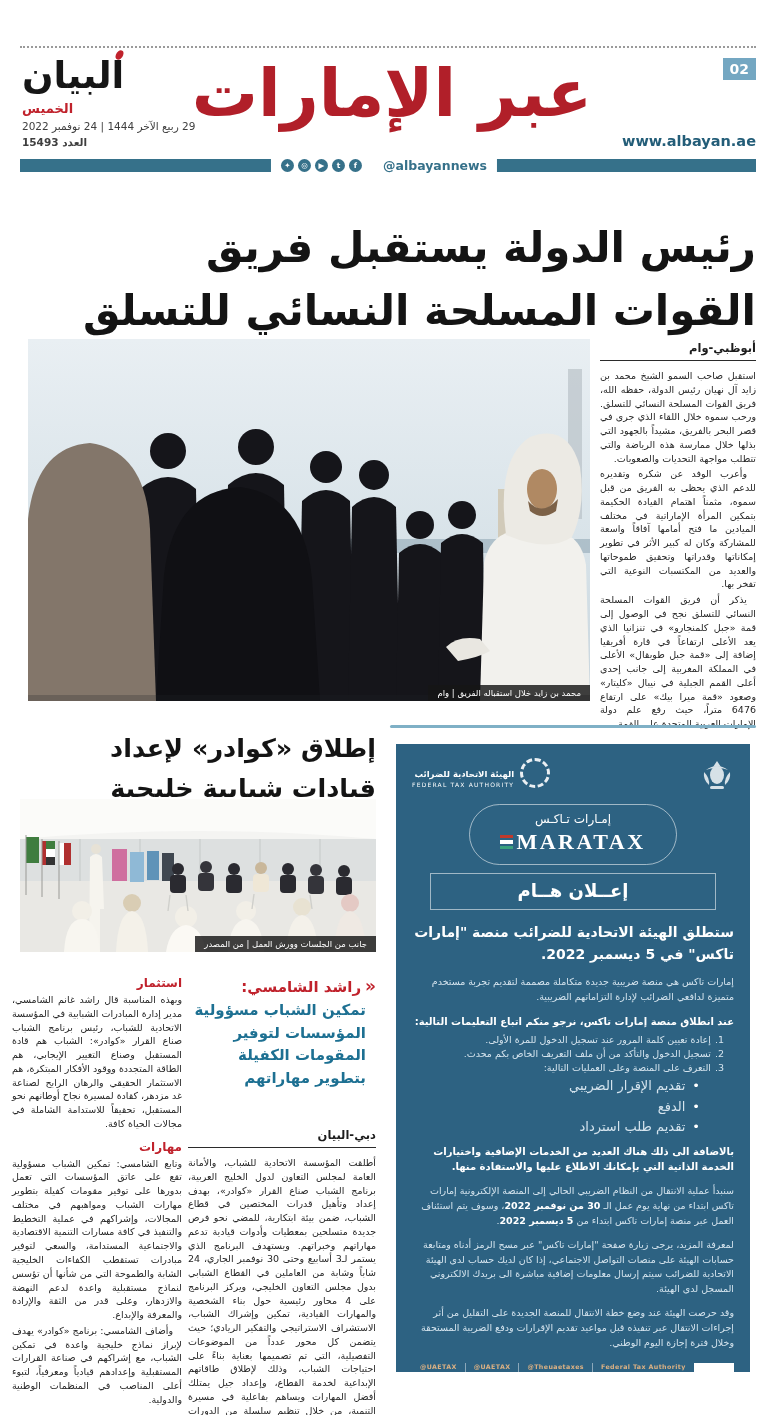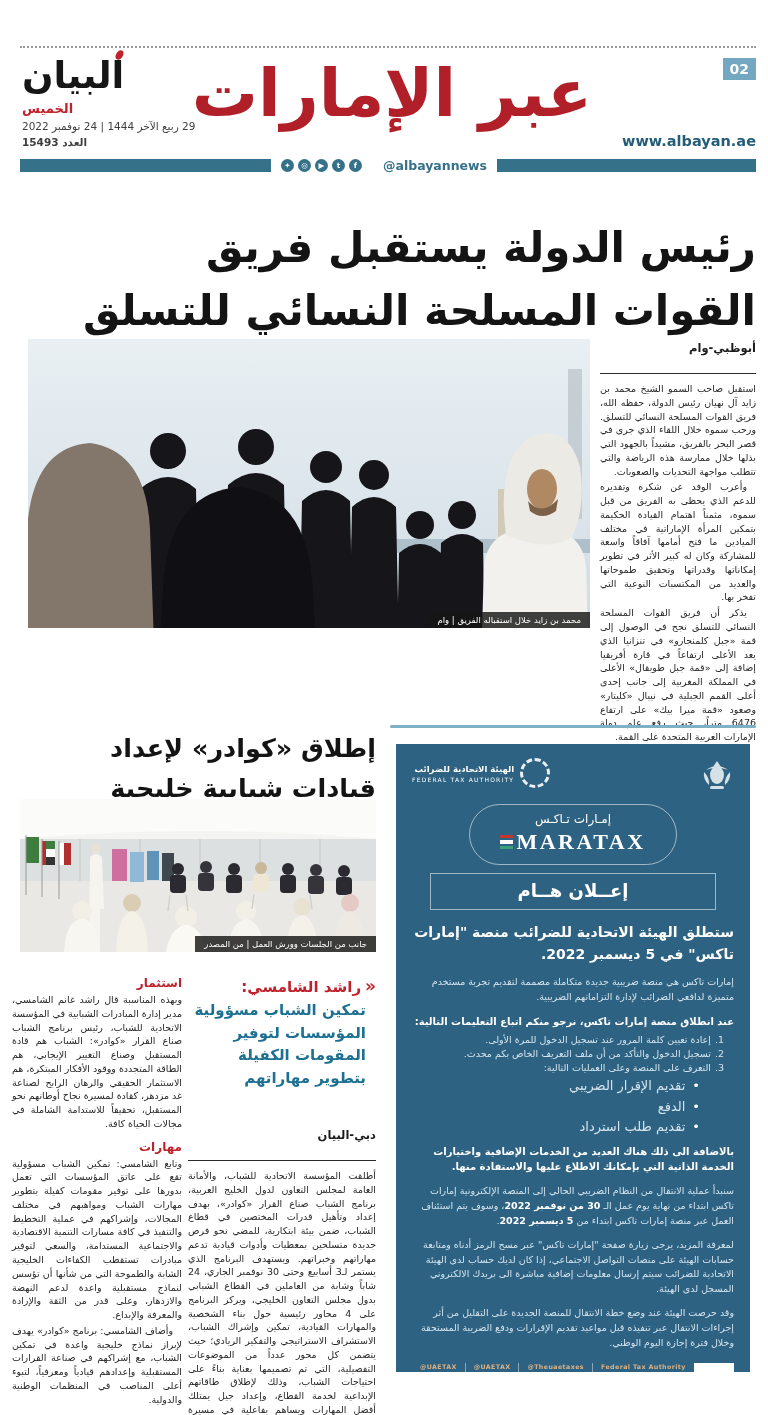--- a/index.html
+++ b/index.html
@@ -19,46 +19,46 @@
   .website{position:absolute;top:133px;right:12px;font-size:14.5px;font-weight:bold;color:#235d78;cursor:pointer;}
   .teal-bar{position:absolute;top:159px;left:20px;right:12px;height:13px;background:#36718a;}
   .social-strip{position:absolute;top:152px;left:50%;transform:translateX(-50%);background:#fff;
       padding:0 10px;height:26px;display:flex;align-items:center;gap:4px;}
   .s-ic{width:13px;height:13px;border-radius:50%;background:#36718a;color:#fff;font-size:7.5px;
       display:flex;align-items:center;justify-content:center;font-weight:bold;}
   .handle{color:#36718a;font-weight:bold;font-size:12.5px;margin-left:17px;}
   
   .lead-headline{position:absolute;top:188px;left:20px;right:12px;padding-left:55px;
       font-size:42px;line-height:1.5;font-weight:bold;color:#141414;direction:rtl;text-align:right;}
-  .lead-photo{position:absolute;top:339px;left:28px;width:562px;height:289px;overflow:hidden;background:#dfe7ec;}
+  .lead-photo{position:absolute;top:339px;left:28px;width:562px;height:362px;overflow:hidden;background:#dfe7ec;}
   .caption{position:absolute;bottom:0;right:0;background:rgba(22,22,22,.82);color:#fff;
       font-size:8.5px;padding:3px 9px;direction:rtl;}
   .lead-col{position:absolute;top:341px;left:600px;width:156px;}
   .byline{direction:rtl;text-align:right;font-size:11.5px;font-weight:bold;color:#1c1c1c;
-      border-bottom:1.5px solid #2b2b2b;padding-bottom:18px;margin-bottom:8px;}
+      border-bottom:1.5px solid #2b2b2b;padding-bottom:5px;margin-bottom:8px;}
   .body-p{direction:rtl;font-size:9.5px;line-height:1.45;color:#262626;text-align:justify;margin:0 0 2px;}
   .body-p.ind{text-indent:9px;}
   
   .kaw-headline{position:absolute;top:708px;left:20px;width:356px;font-size:25.5px;line-height:1.55;
       font-weight:bold;color:#141414;direction:rtl;text-align:right;}
   .kaw-photo{position:absolute;top:799px;left:20px;width:356px;height:153px;overflow:hidden;background:#e8e8e6;}
   .pull-quote{position:absolute;top:976px;left:188px;width:188px;direction:rtl;text-align:right;}
   .pq-mark{color:#c0222c;font-size:17px;font-weight:bold;margin-left:4px;}
   .pq-name{color:#c0222c;font-size:15px;font-weight:bold;}
   .pq-text{color:#1d7092;font-size:15px;font-weight:bold;line-height:1.5;margin:3px 10px 0 0;}
   .mid-col{position:absolute;top:1128px;left:188px;width:188px;}
   .left-col{position:absolute;top:976px;left:12px;width:170px;}
   .sub-head{direction:rtl;text-align:right;color:#c0222c;font-size:12px;font-weight:bold;margin:9px 0 3px;}
   .sub-head.first{margin-top:0;}
   
   .ad-top-line{position:absolute;top:725px;left:390px;right:12px;height:3px;background:#7fb0c6;border-radius:3px;}
   .ad{position:absolute;top:744px;left:396px;width:354px;height:628px;background:#2d6282;color:#fff;
       overflow:hidden;padding:14px 16px;box-sizing:border-box;direction:rtl;}
   .ad-header{display:flex;direction:ltr;justify-content:space-between;align-items:flex-start;height:42px;}
-  .fta-logo{display:flex;direction:ltr;align-items:center;gap:6px;}
+  .fta-logo{display:flex;direction:ltr;align-items:flex-end;gap:6px;}
   .fta-text{text-align:right;}
   .fta-ar{font-size:8.5px;font-weight:bold;letter-spacing:1px;}
   .fta-en{font-size:6px;letter-spacing:1.2px;margin-top:2px;}
   .swirl{width:30px;height:30px;border-radius:50%;border:3px dashed rgba(255,255,255,.9);box-sizing:border-box;}
   .emblem{width:34px;height:34px;opacity:.9;}
   .brand-wrap{text-align:center;margin-top:4px;direction:ltr;}
   .brand-pill{display:inline-block;border:1px solid rgba(255,255,255,.55);border-radius:34px;padding:7px 30px 9px;}
   .brand-ar{font-size:12px;letter-spacing:4px;direction:rtl;}
   .brand-row{display:flex;align-items:center;justify-content:center;gap:3px;margin-top:3px;}
   .e-bars{display:flex;flex-direction:column;gap:2px;}

